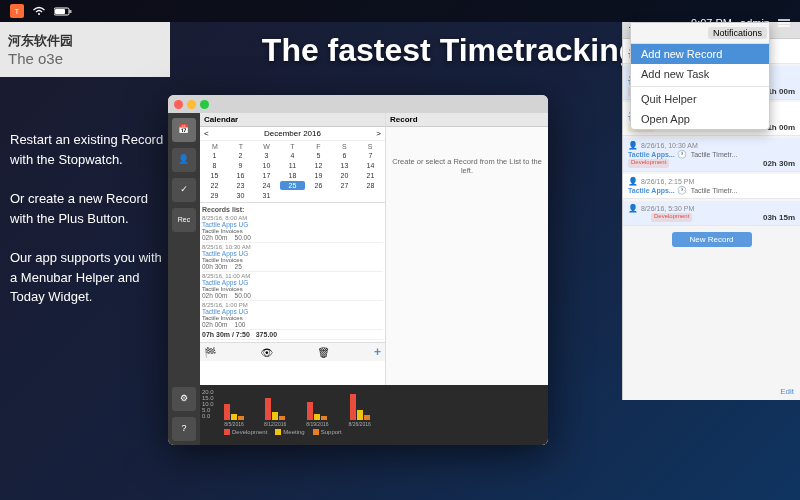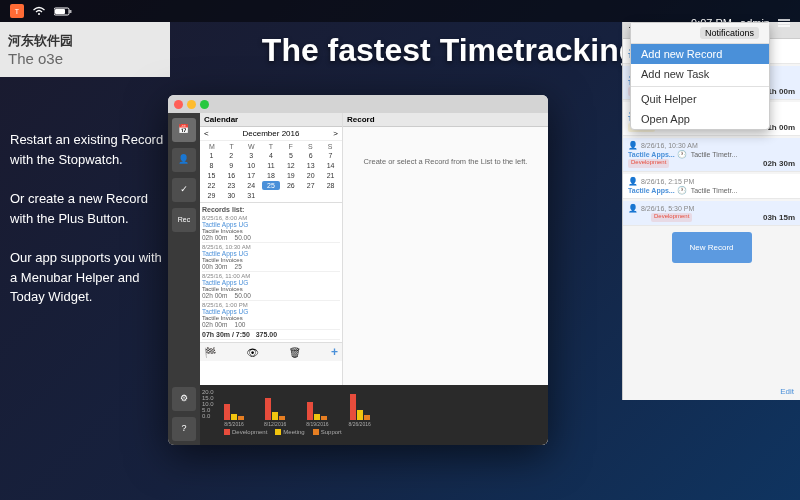--- a/index.html
+++ b/index.html
@@ -179,21 +179,21 @@
     }
     .sidebar-item-icon span {
       font-size: 9px;
       color: white;
       text-align: center;
       line-height: 1.1;
     }
 
     
     .cal-area {
-      width: 143px;
+      width: 186px;
       background: white;
       border-right: 1px solid #ddd;
       font-size: 8px;
     }
     .cal-header {
       background: #e8e8e8;
       padding: 2px 4px;
       font-size: 8px;
       font-weight: bold;
       border-bottom: 1px solid #ccc;
@@ -375,21 +375,21 @@
       font-size: 6px;
       color: #555;
     }
     .rp-tag.dev { background: #e74c3c22; color: #e74c3c; }
     .rp-tag.meeting { background: #f1c40f22; color: #c0a000; }
     .rp-dur { font-size: 8px; font-weight: bold; color: #333; }
     .rp-new-record-btn {
       margin: 6px auto;
       display: block;
       width: 80px;
-      padding: 11px 6px;
+      padding: 3px 6px;
       background: #5c9ae0;
       color: white;
       border: none;
       border-radius: 3px;
       font-size: 8px;
       text-align: center;
       cursor: pointer;
     }
     .rp-edit-btn {
       position: absolute;
@@ -781,21 +781,21 @@
       <span class="rp-dur">03h 15m</span>
     </div>
   </div>
 
   <button class="rp-new-record-btn">New Record</button>
 
   <div class="rp-edit-btn">Edit</div>
 </div>
 
 <div class="dropdown-menu">
-  <div style="display:flex;justify-content:space-between;align-items:center;padding:4px 10px;background:#f5f5f5;border-bottom:1px solid #ddd;">
+  <div style="display:flex;justify-content:space-between;align-items:center;padding:4px 2px;background:#f5f5f5;border-bottom:1px solid #ddd;">
     <span style="font-size:10px;color:#666;"></span>
     <span class="dm-notifications">Notifications</span>
   </div>
   <div class="dm-item active">Add new Record</div>
   <div class="dm-item">Add new Task</div>
   <div class="dm-separator"></div>
   <div class="dm-item">Quit Helper</div>
   <div class="dm-item">Open App</div>
 </div>
 

